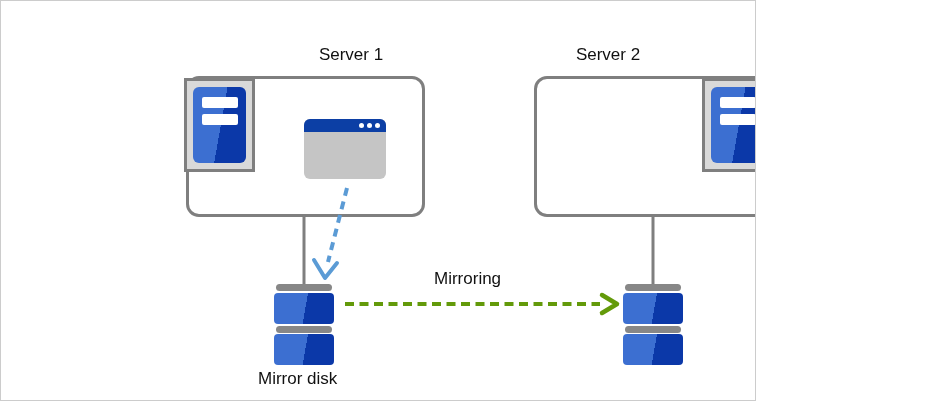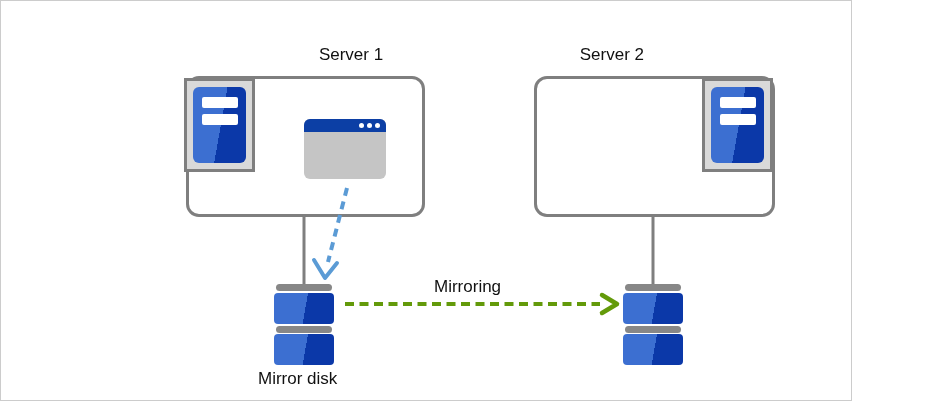--- a/index.html
+++ b/index.html
@@ -3,21 +3,21 @@
 <meta charset="utf-8">
 <style>
   html, body {
     margin: 0;
     padding: 0;
     background: #ffffff;
     font-family: "Liberation Sans", sans-serif;
   }
   .canvas {
     position: relative;
-    width: 852px;
+    width: 756px;
     height: 401px;
     box-sizing: border-box;
     border: 1px solid #cccccc;
     background: #ffffff;
     overflow: hidden;
   }
   .label {
     position: absolute;
     font-size: 17px;
     color: #111111;
@@ -116,23 +116,23 @@
     left: 0;
     width: 60px; height: 31px;
     border-radius: 4px;
     background: linear-gradient(100deg, #3c6fd1 52%, #0b38a8 52%);
   }
   .disk .platter.p1 { top: 9px; }
   .disk .platter.p2 { top: 50px; }
 
   
   #server1-label { left: 300px; top: 44px; width: 100px; }
-  #server2-label { left: 543px; top: 44px; width: 100px; text-align: right; }
+  #server2-label { left: 557px; top: 44px; width: 100px; }
   #application-a-label { left: 283px; top: 95px; }
-  #mirroring-label { left: 433px; top: 276px; }
+  #mirroring-label { left: 433px; top: 268px; }
   #mirror-disk-label { left: 257px; top: 368px; }
 
   svg.overlay {
     position: absolute;
     left: 0; top: 0;
     width: 948px; height: 401px;
     pointer-events: none;
     z-index: 1;
   }
 </style>

